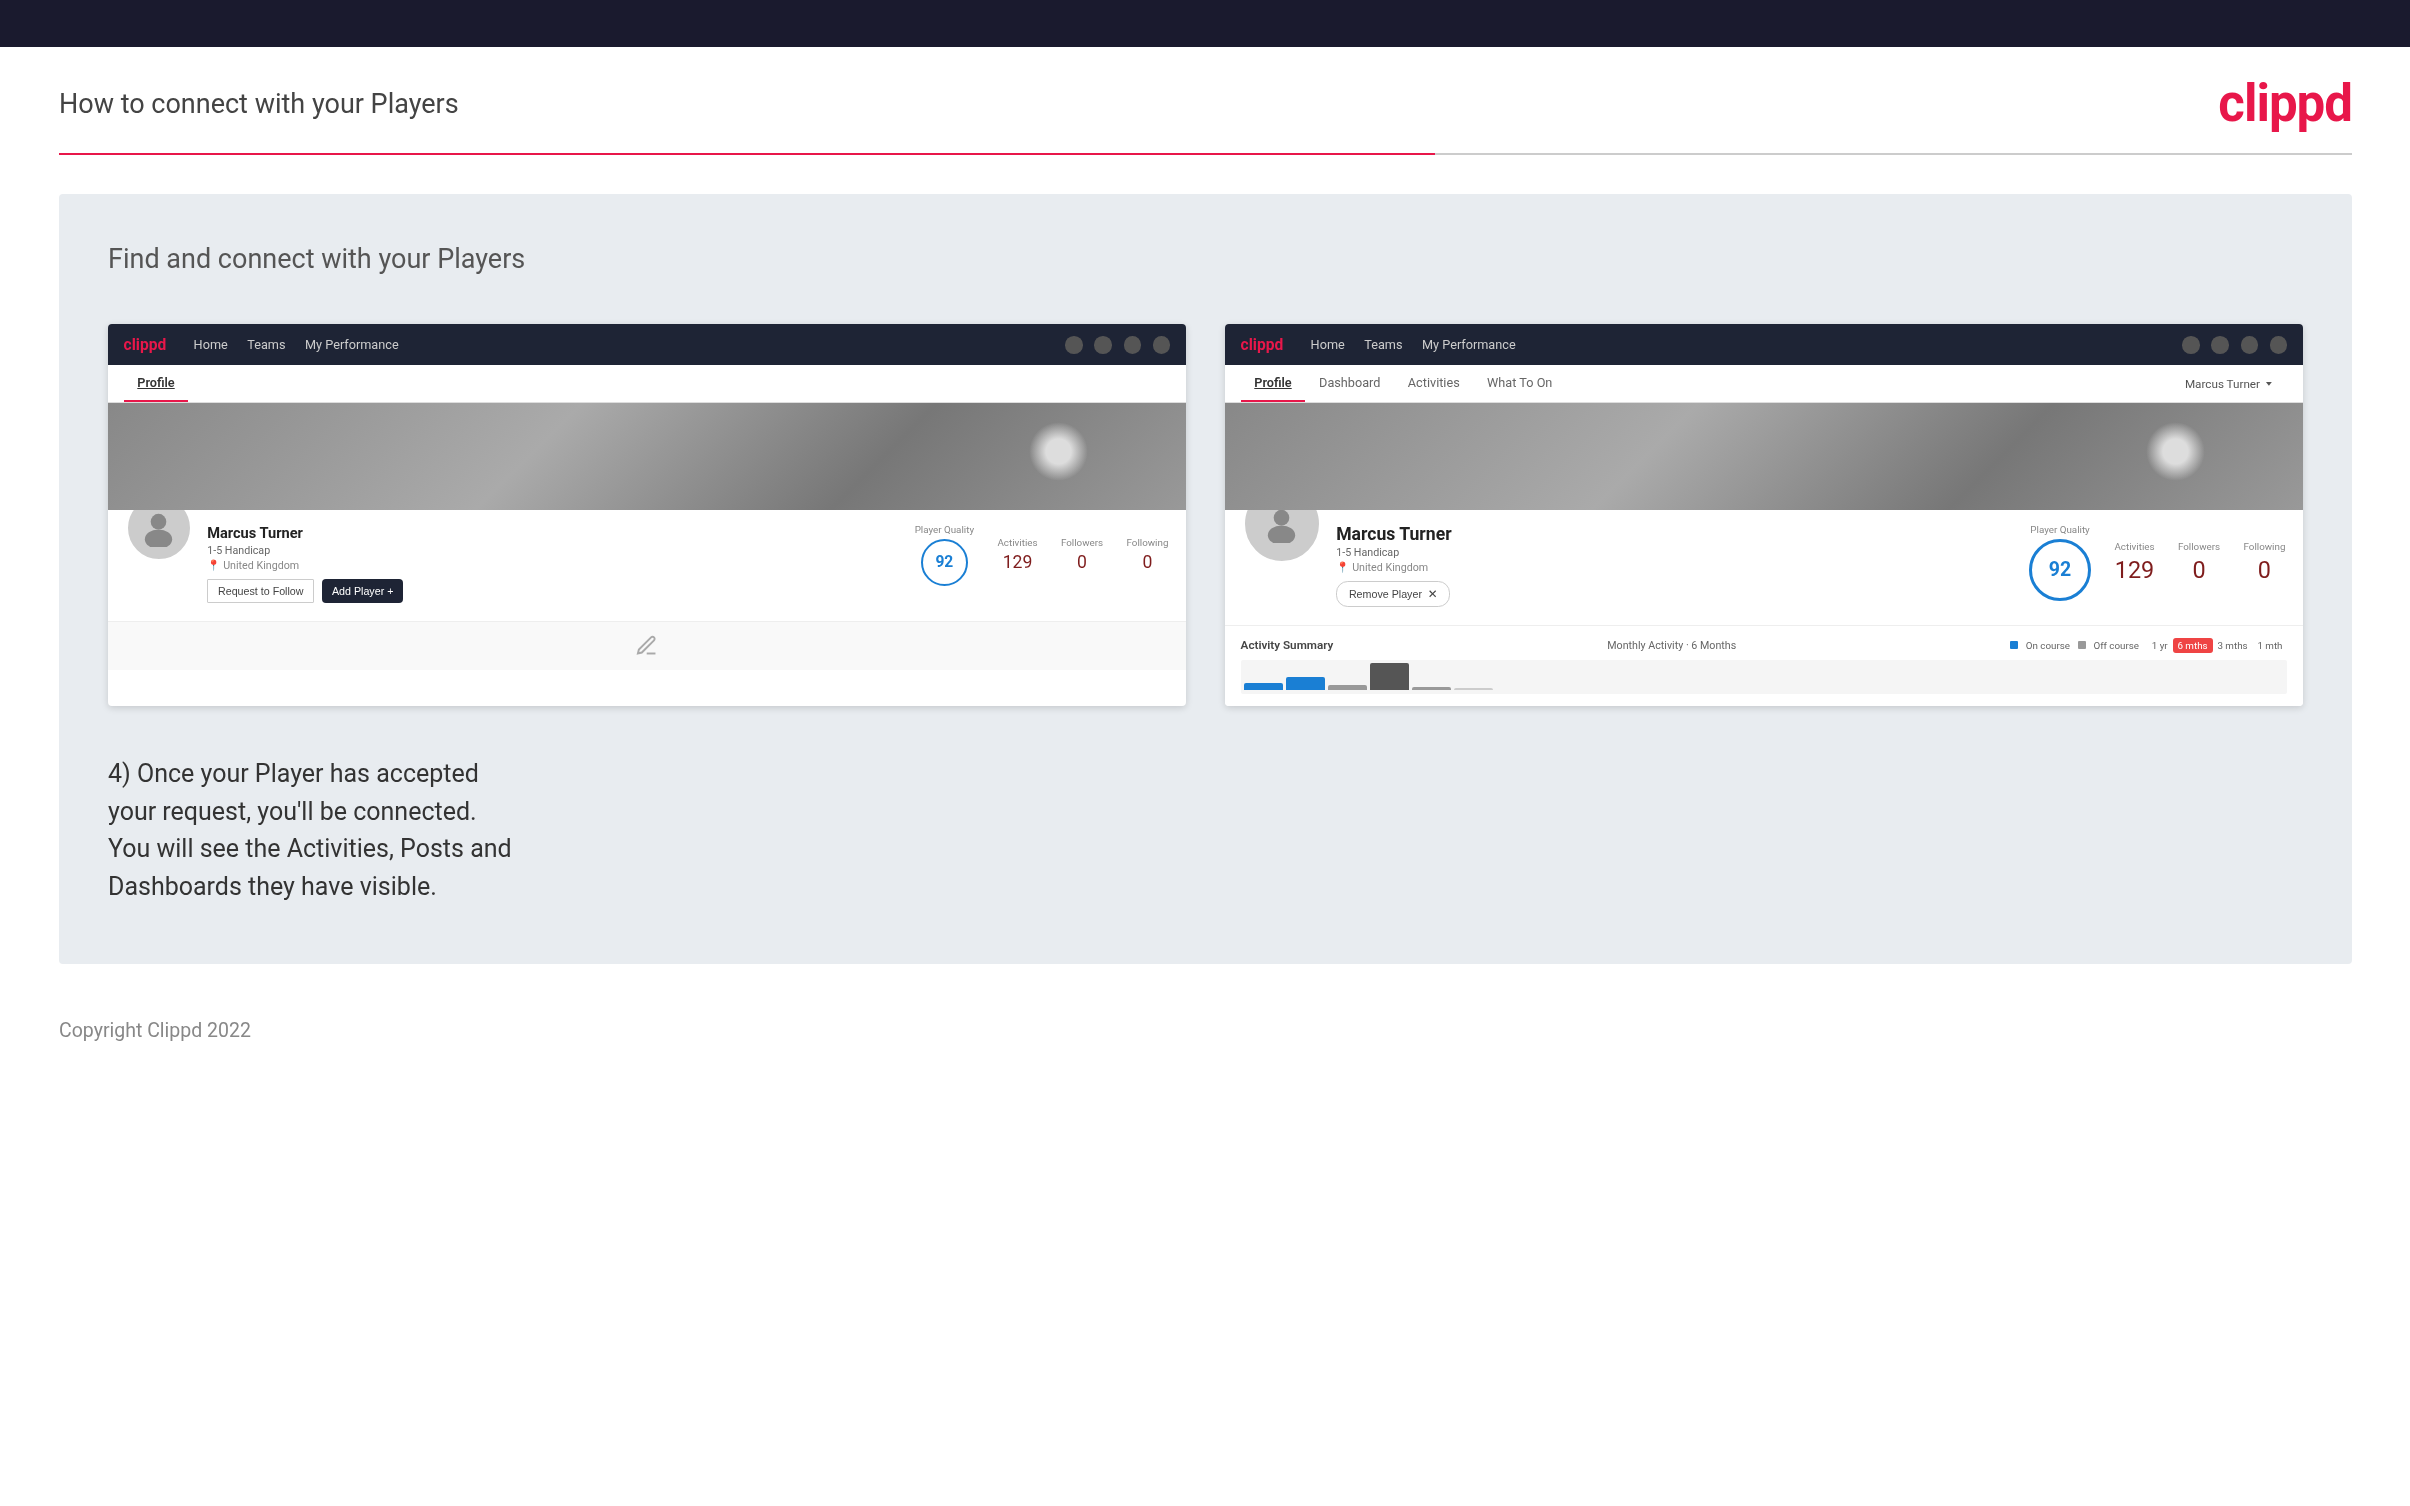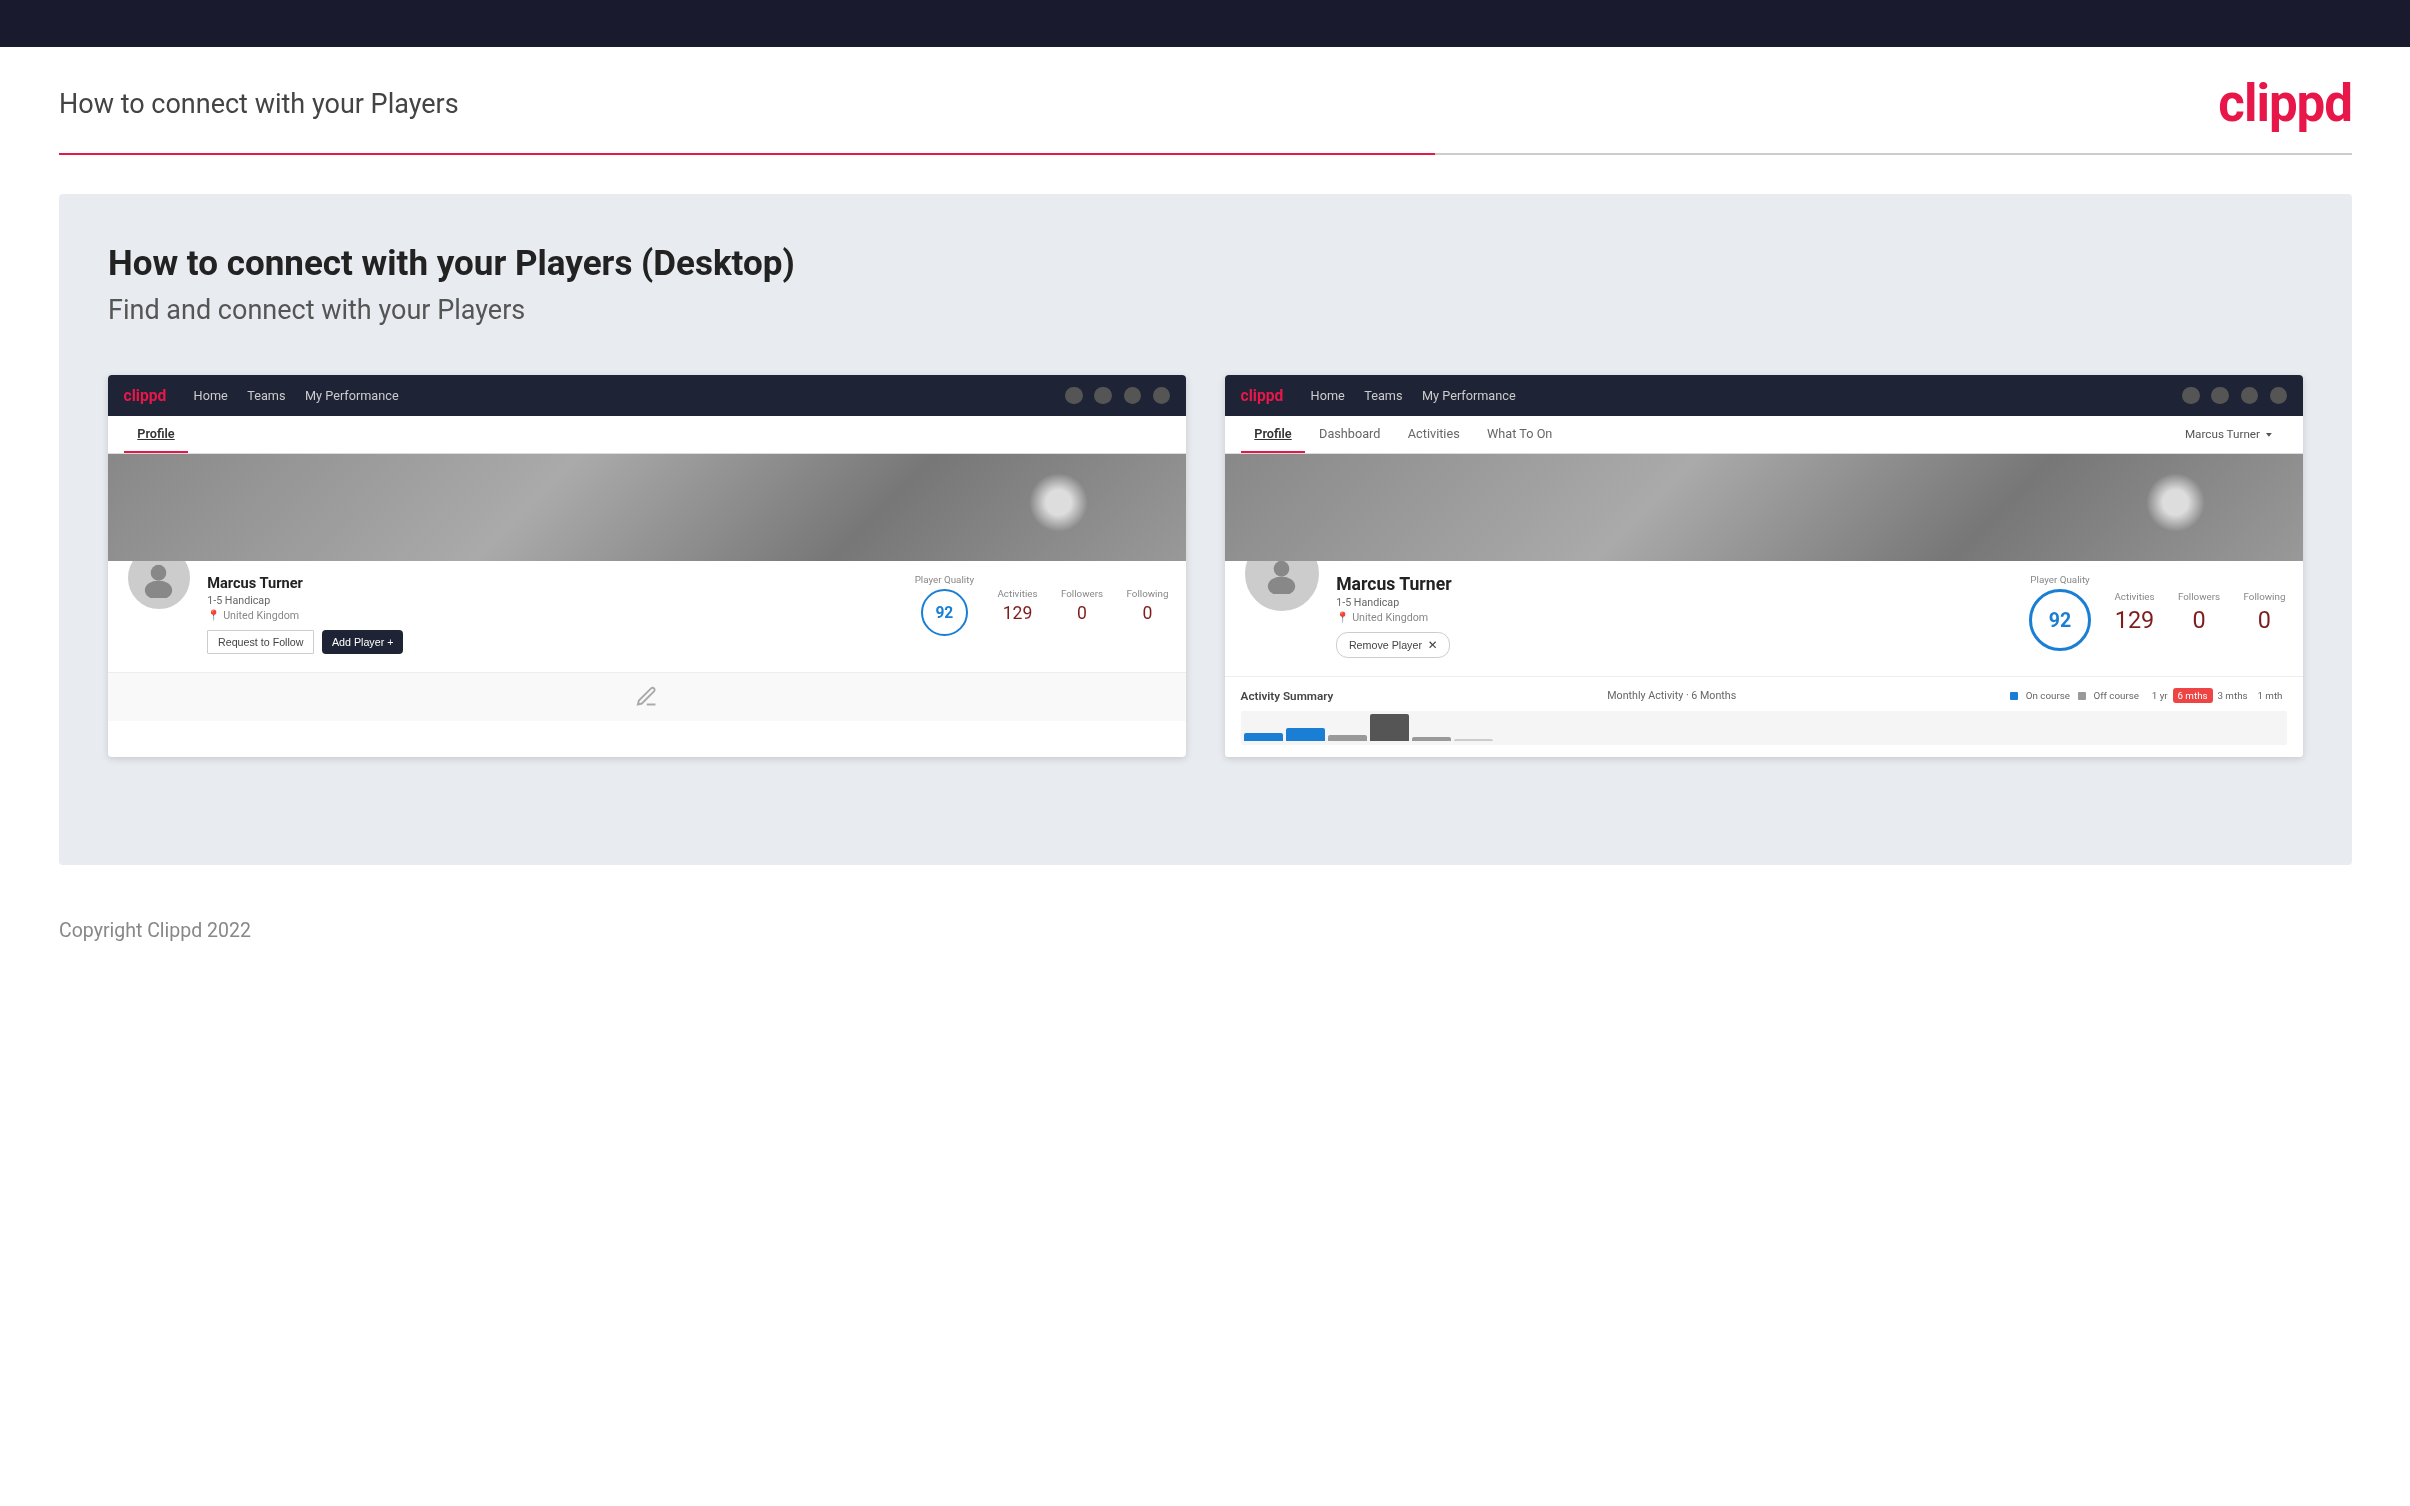--- a/index.html
+++ b/index.html
@@ -397,21 +397,20 @@
 
 <div class="page-header">
   <span class="page-header-title">How to connect with your Players</span>
   <span class="clippd-logo">clippd</span>
 </div>
 
 <div class="header-divider"></div>
 
 <div class="main-content">
 
-  <div class="section-title">How to connect with your Players (Desktop)</div>
   <div class="section-subtitle">Find and connect with your Players</div>
 
   <div class="screenshots-row">
 
     <div class="screenshot-container">
 
       <div class="app-nav">
         <span class="app-nav-logo">clippd</span>
         <span class="app-nav-item">Home</span>
         <span class="app-nav-item">Teams</span>
@@ -577,20 +576,25 @@
           <div class="chart-bar" style="width:39px;height:5.9px;background:#999;"></div>
           <div class="chart-bar" style="width:39px;height:27px;background:#555;"></div>
           <div class="chart-bar" style="width:39px;height:3.9px;background:#999;"></div>
           <div class="chart-bar" style="width:39px;height:2px;background:#ccc;"></div>
         </div>
       </div>
     </div>
   </div>
 
   <div class="descriptions-row">
+    <div class="description-block">
+      <div class="description-text">
+        4) Once your Player has accepted<br>your request, you'll be connected.<br>You will see the Activities, Posts and<br>Dashboards they have visible.
+      </div>
+    </div>
   </div>
 
 </div>
 
 <div class="page-footer">
   <span>Copyright Clippd 2022</span>
 </div>
 
 
 </body></html>

